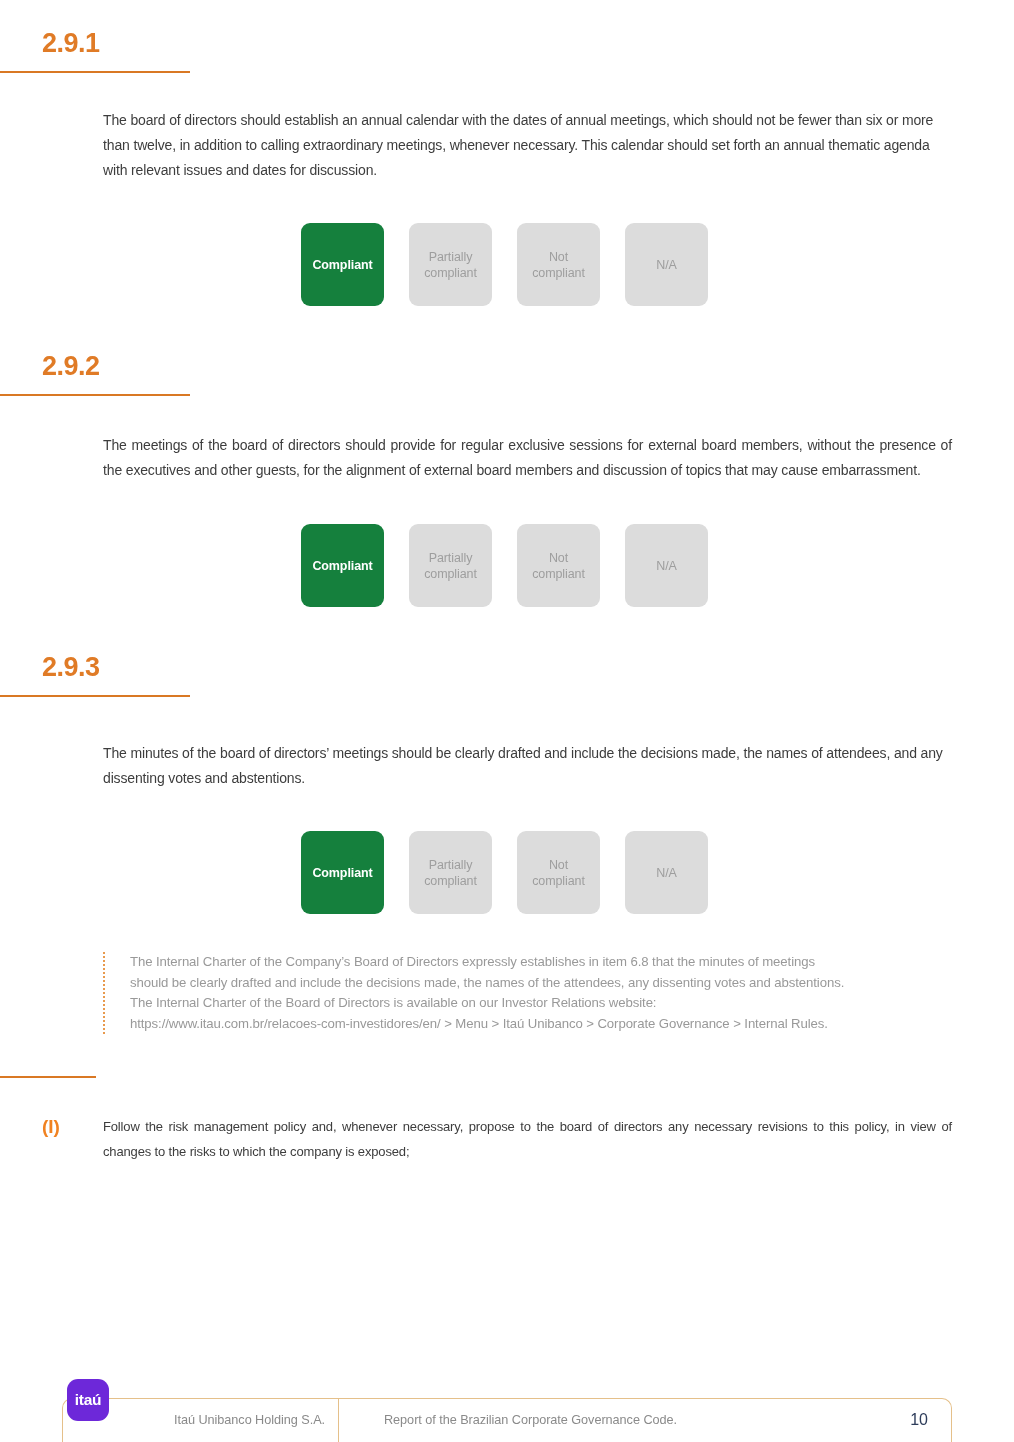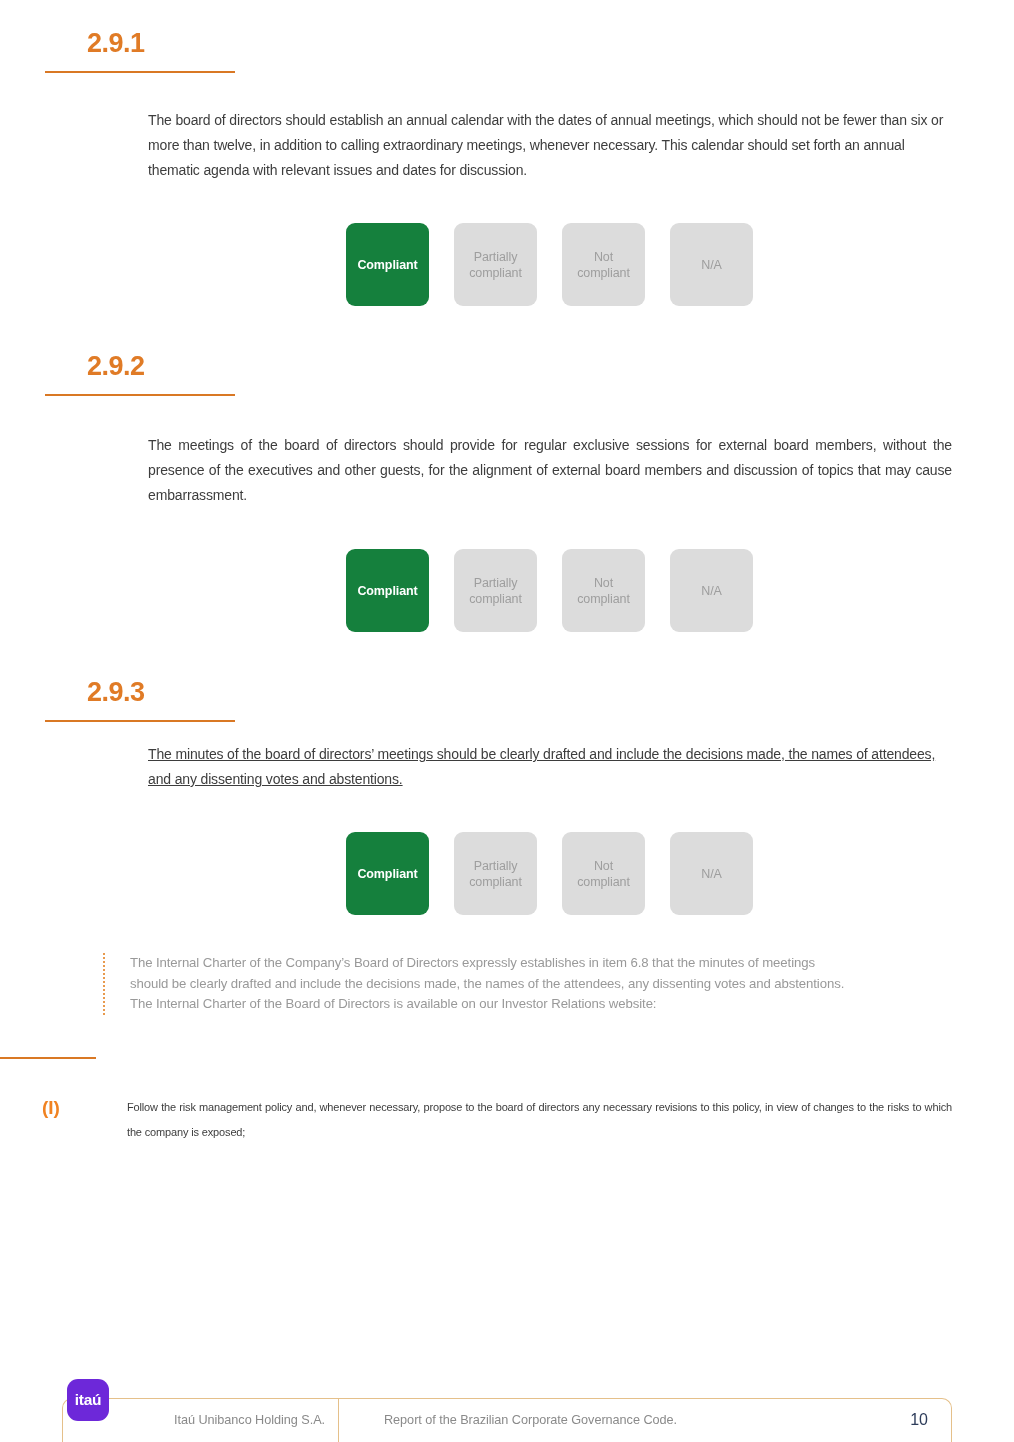--- a/index.html
+++ b/index.html
@@ -18,21 +18,20 @@
 
   .page {
     position: relative;
     width: 1014px;
     height: 1442px;
   }
 
   
   .section {
     position: relative;
-    padding-left: 45px;
   }
   .sec-num {
     font-size: 27px;
     font-weight: 700;
     color: #E07B26;
     letter-spacing: -0.5px;
     line-height: 1;
     padding-left: 42px;
     padding-top: 30px;
   }
@@ -147,26 +146,25 @@
     padding-left: 42px;
     box-sizing: border-box;
     font-size: 19px;
     font-weight: 700;
     color: #F08221;
     line-height: 25px;
   }
   .item-text {
     flex: 1;
     padding-right: 62px;
-    font-size: 11px;
+    font-size: 13px;
     line-height: 25px;
     color: #3d3d3d;
     letter-spacing: -0.15px;
     text-align: justify;
-    margin-left: 24px;
   }
 
   
   .footer {
     position: absolute;
     left: 62px;
     right: 62px;
     bottom: 0;
     height: 63px;
   }
@@ -260,33 +258,34 @@
       <div class="opt selected">Compliant</div>
       <div class="opt">Partially compliant</div>
       <div class="opt">Not compliant</div>
       <div class="opt">N/A</div>
     </div>
   </div>
 
   <div class="section" style="margin-top:47px;">
     <div class="sec-num" style="padding-top:0;">2.9.3</div>
     <div class="sec-rule"></div>
-    <p class="para" style="margin-top:20px;text-decoration:underline;">The minutes of the board of directors’ meetings should be clearly drafted and include the decisions made, the names of attendees, and any dissenting votes and abstentions.</p>
+    <p class="para" style="margin-top:44px;">The minutes of the board of directors’ meetings should be clearly drafted and include the decisions made, the names of attendees, and any dissenting votes and abstentions.</p>
     <div class="options" style="margin-top:40px;">
       <div class="opt selected">Compliant</div>
       <div class="opt">Partially compliant</div>
       <div class="opt">Not compliant</div>
       <div class="opt">N/A</div>
     </div>
   </div>
 
   <div class="footnote">
     <div>The Internal Charter of the Company’s Board of Directors expressly establishes in item 6.8 that the minutes of meetings</div>
     <div>should be clearly drafted and include the decisions made, the names of the attendees, any dissenting votes and abstentions.</div>
     <div>The Internal Charter of the Board of Directors is available on our Investor Relations website:</div>
+    <div>https://www.itau.com.br/relacoes-com-investidores/en/ &gt; Menu &gt; Itaú Unibanco &gt; Corporate Governance &gt; Internal Rules.</div>
   </div>
 
   <div class="subsec">
     <div class="subsec-rule"></div>
   </div>
 
   <div class="item-row">
     <div class="item-marker">(I)</div>
     <div class="item-text">Follow the risk management policy and, whenever necessary, propose to the board of directors any necessary revisions to this policy, in view of changes to the risks to which the company is exposed;</div>
   </div>

